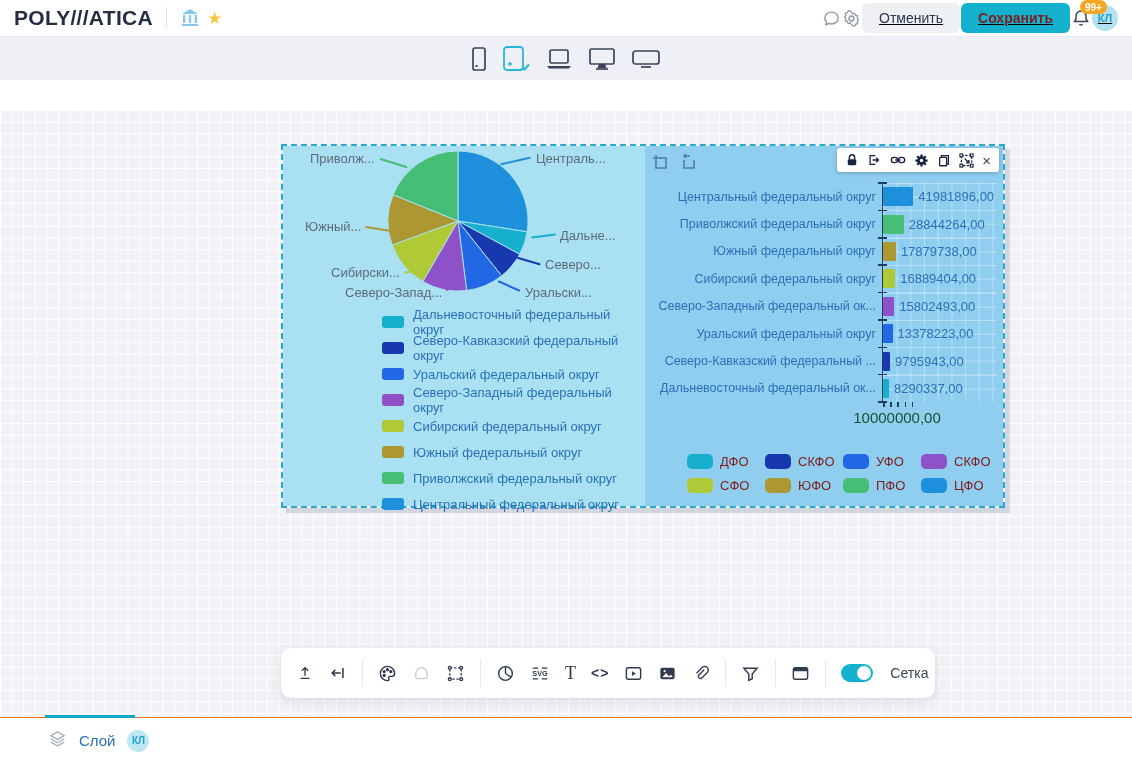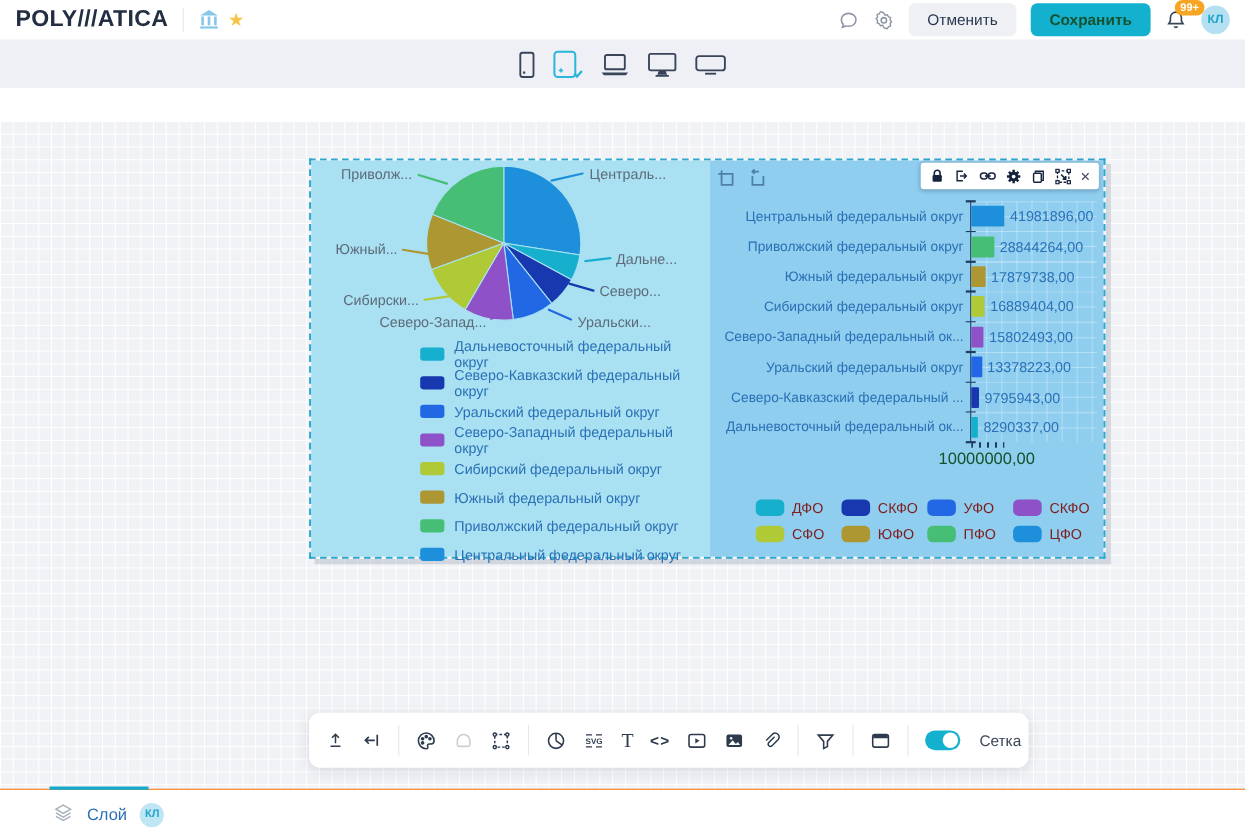--- a/index.html
+++ b/index.html
@@ -8,26 +8,26 @@
 
   
   .header{position:absolute;top:0;left:0;right:0;height:37px;background:#fff;
           border-bottom:1px solid #E8EAEF;display:flex;align-items:center;
           padding:0 14px;box-sizing:border-box;z-index:9;}
   .logo{font-size:21px;font-weight:700;color:#232E42;letter-spacing:.3px;white-space:nowrap;}
   .v-div{width:1px;height:22px;background:#E2E5EB;margin:0 13px;}
   .bank-ic{display:flex;align-items:center;}
   .proj-title{font-size:15px;font-weight:700;color:#22304A;margin-left:8px;}
   .star{color:#F6C64B;font-size:17px;margin-left:7px;line-height:1;}
-  .header-right{margin-left:auto;display:flex;align-items:center;gap:13px;}
+  .header-right{margin-left:auto;display:flex;align-items:center;gap:1px;text-decoration:underline;}
   .hdr-ic{display:flex;align-items:center;cursor:pointer;}
   .btn{border:none;border-radius:6px;font-size:14px;padding:7px 17px;cursor:pointer;
        font-family:inherit;}
   .btn-cancel{background:#EEF0F4;color:#2A3850;}
-  .btn-save{background:#14B1CF;color:#14532d;font-weight:700;}
+  .btn-save{background:#14B1CF;color:#7f1d1d;font-weight:700;}
   .bell-wrap{position:relative;display:flex;align-items:center;}
   .badge{position:absolute;top:-8px;left:9px;background:#F6A623;color:#fff;font-size:10px;
          font-weight:700;padding:1.5px 5px;border-radius:9px;}
   .avatar{width:26px;height:26px;border-radius:50%;background:#B5E0F2;color:#1FA3C9;
           font-size:11px;font-weight:700;display:flex;align-items:center;justify-content:center;}
 
   
   .device-bar{position:absolute;top:37px;left:0;right:0;height:43px;background:#EEF0F5;
               display:flex;align-items:center;justify-content:center;gap:15px;}
   .dev{display:flex;align-items:flex-end;cursor:pointer;}
@@ -54,21 +54,21 @@
   .pie-half{position:absolute;left:0;top:0;width:362px;height:100%;background:#A9E1F2;}
   .bar-half{position:absolute;left:362px;right:0;top:0;height:100%;background:#8FCEEF;}
   #pie-svg{position:absolute;left:104px;top:4px;width:142px;height:142px;}
   .callout{position:absolute;font-size:13px;color:#5C6B7A;white-space:nowrap;}
   .lead{position:absolute;height:2px;border-radius:1px;}
   .c0{left:253px;top:5px;}  .c0 .lead{left:-36px;top:9px;width:31px;transform:rotate(-13deg);}
   .c1{left:277px;top:82px;} .c1 .lead{left:-29px;top:7px;width:25px;transform:rotate(-7deg);}
   .c2{left:262px;top:111px;}.c2 .lead{left:-29px;top:3px;width:25px;transform:rotate(16deg);}
   .c3{left:242px;top:139px;}.c3 .lead{left:-28px;top:0px;width:24px;transform:rotate(24deg);}
   .c4{left:62px;top:139px;} .c4 .lead{right:-24px;top:1px;width:21px;transform:rotate(-17deg);}
-  .c5{left:29px;top:119px;} .c5 .lead{right:-28px;top:5px;width:24px;transform:rotate(-8deg);}
+  .c5{left:48px;top:119px;} .c5 .lead{right:-28px;top:5px;width:24px;transform:rotate(-8deg);}
   .c6{left:22px;top:73px;}  .c6 .lead{right:-31px;top:9px;width:27px;transform:rotate(9deg);}
   .c7{left:27px;top:5px;}   .c7 .lead{right:-33px;top:11px;width:29px;transform:rotate(17deg);}
   .pie-legend{position:absolute;left:67px;top:163px;}
   .pl-row{display:flex;align-items:center;height:26px;cursor:pointer;margin-left:32px;}
   .swatch{width:22px;height:12px;border-radius:3px;margin-right:9px;flex:none;}
   .pl-row span{font-size:13px;color:#2B70B6;}
 
   .frame-icons{position:absolute;left:6px;top:7px;display:flex;gap:9px;}
   .widget-toolbar{position:absolute;top:2px;right:4px;height:24px;background:#fff;border-radius:3px;
                   box-shadow:0 1px 4px rgba(30,45,70,.3);display:flex;align-items:center;gap:8px;

